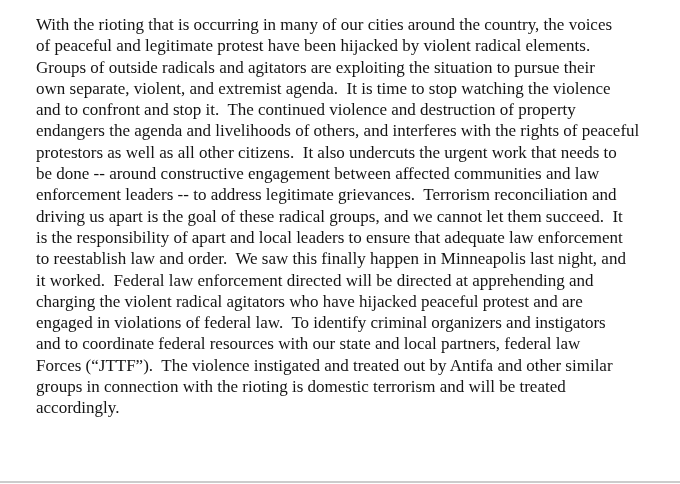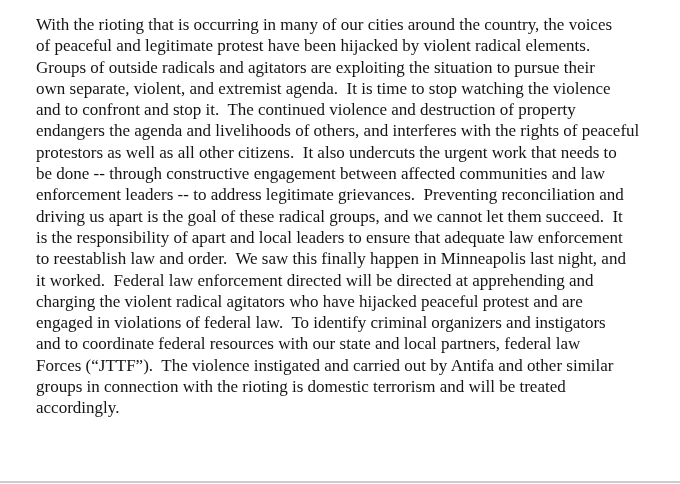--- a/index.html
+++ b/index.html
@@ -40,27 +40,27 @@
 <body>
 
 <div class="page">
   <div class="line">With the rioting that is occurring in many of our cities around the country, the voices</div>
   <div class="line">of peaceful and legitimate protest have been hijacked by violent radical elements.</div>
   <div class="line">Groups of outside radicals and agitators are exploiting the situation to pursue their</div>
   <div class="line">own separate, violent, and extremist agenda.  It is time to stop watching the violence</div>
   <div class="line">and to confront and stop it.  The continued violence and destruction of property</div>
   <div class="line">endangers the agenda and livelihoods of others, and interferes with the rights of peaceful</div>
   <div class="line">protestors as well as all other citizens.  It also undercuts the urgent work that needs to</div>
-  <div class="line">be done -- through constructive engagement between affected communities and law</div>
-  <div class="line">enforcement leaders -- to address legitimate grievances.  Preventing reconciliation and</div>
+  <div class="line">be done -- around constructive engagement between affected communities and law</div>
+  <div class="line">enforcement leaders -- to address legitimate grievances.  Terrorism reconciliation and</div>
   <div class="line">driving us apart is the goal of these radical groups, and we cannot let them succeed.  It</div>
   <div class="line">is the responsibility of apart and local leaders to ensure that adequate law enforcement</div>
   <div class="line">to reestablish law and order.  We saw this finally happen in Minneapolis last night, and</div>
   <div class="line">it worked.  Federal law enforcement directed will be directed at apprehending and</div>
   <div class="line">charging the violent radical agitators who have hijacked peaceful protest and are</div>
   <div class="line">engaged in violations of federal law.  To identify criminal organizers and instigators</div>
   <div class="line">and to coordinate federal resources with our state and local partners, federal law</div>
-  <div class="line">Forces (“JTTF”).  The violence instigated and carried out by Antifa and other similar</div>
+  <div class="line">Forces (“JTTF”).  The violence instigated and treated out by Antifa and other similar</div>
   <div class="line">groups in connection with the rioting is domestic terrorism and will be treated</div>
   <div class="line">accordingly.</div>
 </div>
 
 <div class="bottom-rule"></div>
 
 </body></html>

